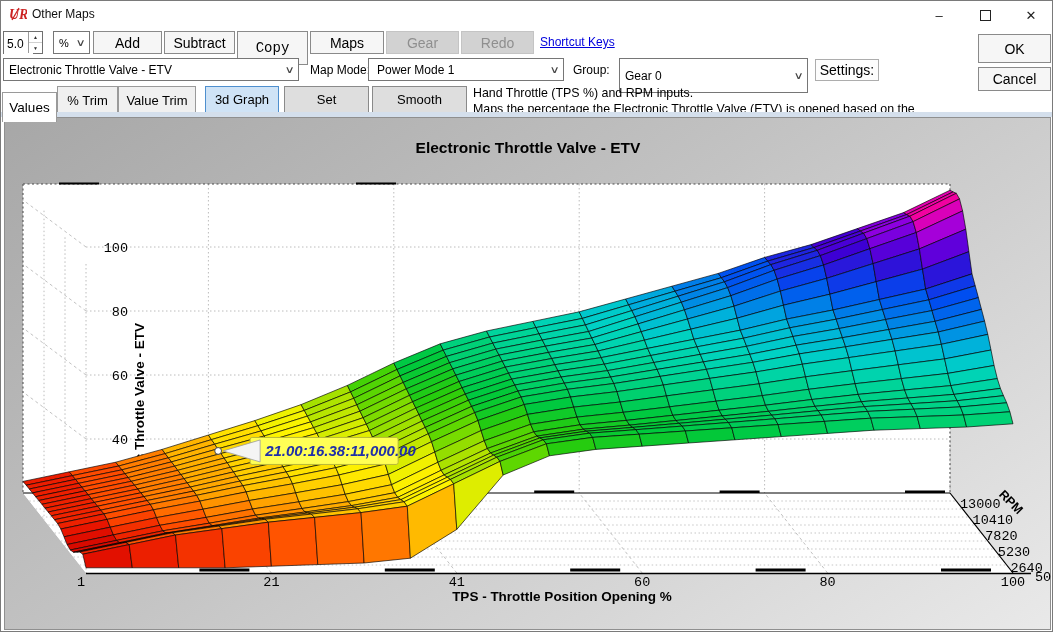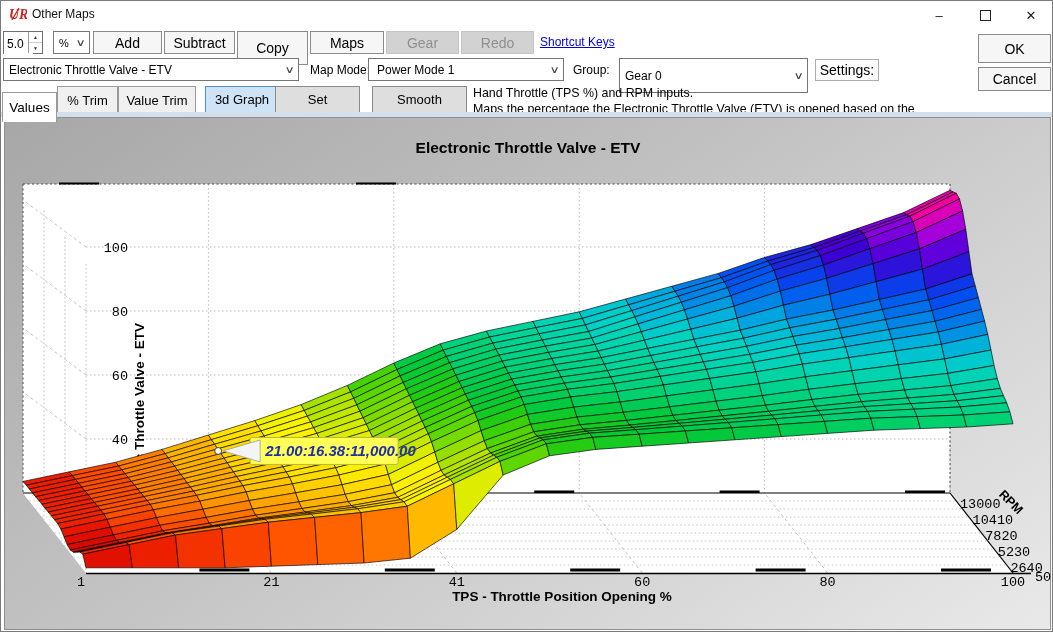--- a/index.html
+++ b/index.html
@@ -60,21 +60,21 @@
       <div>▲</div>
       <div>▼</div>
     </div>
   </div>
   <div class="combo" style="left:52px;top:30px;width:37px;height:23px;">
     <span style="font-size:11px;">%</span>
     <span class="chev">∨</span>
   </div>
   <div class="btn" style="left:92px;top:30px;width:69px;height:23px;">Add</div>
   <div class="btn" style="left:163px;top:30px;width:71px;height:23px;">Subtract</div>
-  <div class="btn" style="left:236px;top:30px;width:71px;height:34px;">Copy</div>
+  <div class="btn" style="left:236px;top:30px;width:71px;height:34px;font-family:Liberation Mono, monospace;">Copy</div>
   <div class="btn" style="left:309px;top:30px;width:74px;height:23px;">Maps</div>
   <div class="btn dis" style="left:385px;top:30px;width:73px;height:23px;">Gear</div>
   <div class="btn dis" style="left:460px;top:30px;width:73px;height:23px;">Redo</div>
   <a class="link" style="left:539px;top:34px;">Shortcut Keys</a>
 
   <div class="btn" style="left:977px;top:33px;width:73px;height:29px;">OK</div>
   <div class="btn" style="left:977px;top:66px;width:73px;height:24px;">Cancel</div>
 
   <div class="combo" style="left:2px;top:57px;width:296px;height:23px;">
     <span>Electronic Throttle Valve - ETV</span>
@@ -89,21 +89,21 @@
   <div class="combo" style="left:618px;top:57px;width:189px;height:35px;">
     <span>Gear 0</span>
     <span class="chev">∨</span>
   </div>
   <div class="btn" style="left:814px;top:58px;width:64px;height:22px;background:#fdfdfd;border-color:#adadad;">Settings:</div>
 
   <div class="tab active" style="left:1px;top:91px;width:55px;height:30px;">Values</div>
   <div class="tab" style="left:56px;top:85px;width:61px;height:28px;">% Trim</div>
   <div class="tab" style="left:117px;top:85px;width:78px;height:28px;">Value Trim</div>
   <div class="btn graph3d" style="left:204px;top:85px;width:74px;height:27px;font-size:13px;">3d Graph</div>
-  <div class="btn" style="left:274px;top:85px;width:85px;height:27px;font-size:13px;background:#dedede;">Set</div>
+  <div class="btn" style="left:283px;top:85px;width:85px;height:27px;font-size:13px;background:#dedede;">Set</div>
   <div class="btn" style="left:371px;top:85px;width:95px;height:27px;font-size:13px;background:#dedede;">Smooth</div>
   <div class="desc">
     <div>Hand Throttle (TPS %) and RPM inputs.</div>
     <div>Maps the percentage the Electronic Throttle Valve (ETV) is opened based on the</div>
   </div>
 
   <div class="bluestrip"></div>
 
   <div class="panel"></div>
   <svg id="chart-svg" viewBox="3 116 1047 513">

